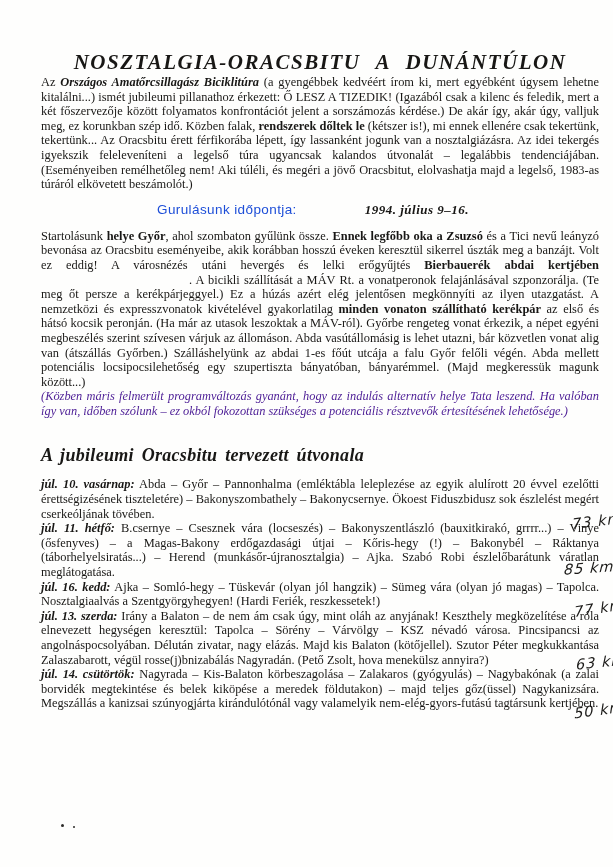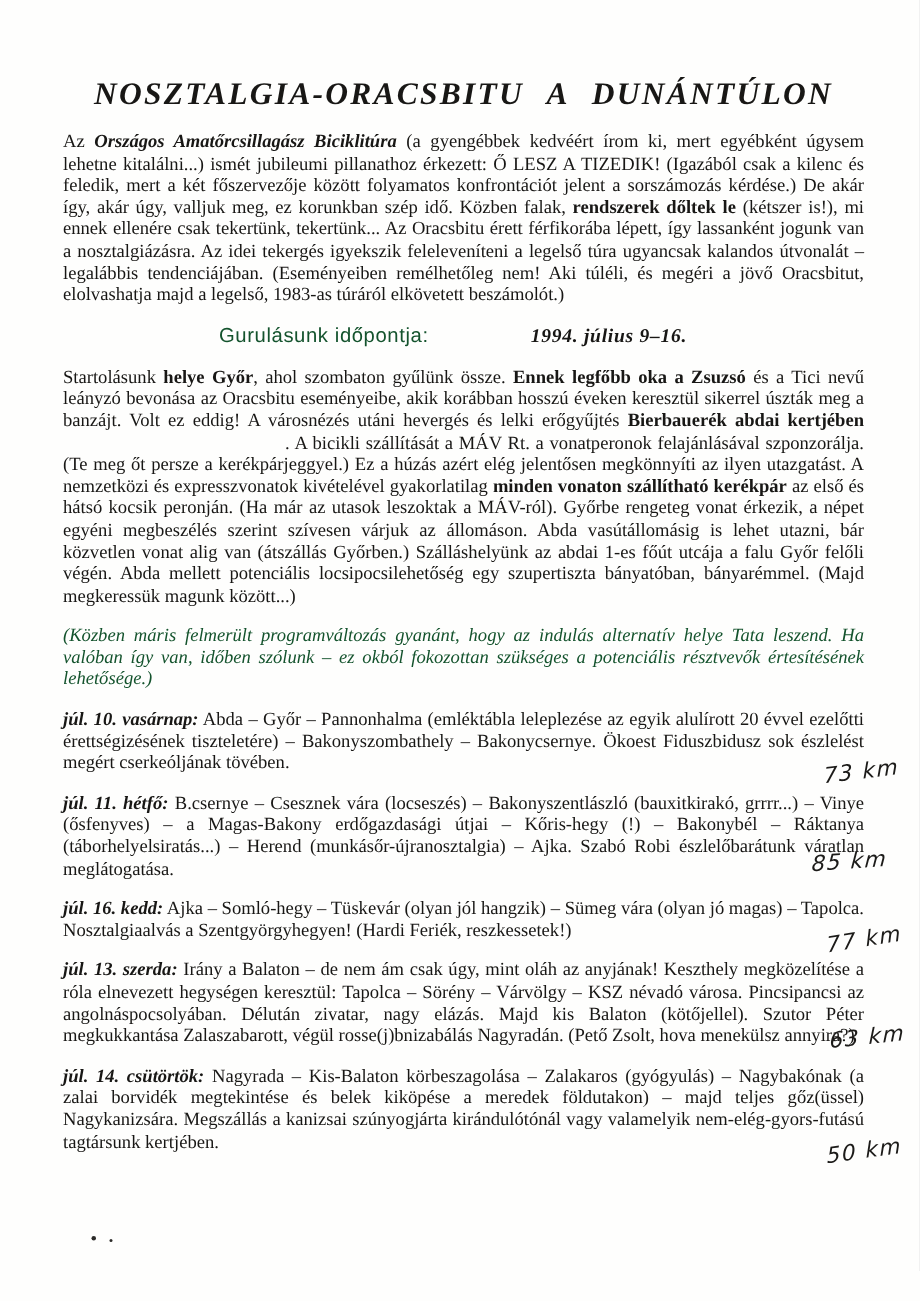--- a/index.html
+++ b/index.html
@@ -7,67 +7,67 @@
     position:relative;
     width:613px; height:867px;
     margin:0 auto;
     background:#fefefd;
     color:#181715;
     font-family:"Liberation Serif", serif;
     overflow:hidden;
   }
   .content {
     position:absolute;
-    left:30px; top:44px;
+    left:41px; top:44px;
     width:558px;
   }
   .doc-title {
     margin:6px 0 0 0;
     font-size:21px;
     font-weight:bold;
     font-style:italic;
     text-align:center;
     letter-spacing:1.5px;
     word-spacing:9px;
     white-space:nowrap;
   }
   p.body-par {
-    margin:12px;
+    margin:0;
     font-size:12.4px;
     line-height:14.6px;
     text-align:justify;
     text-justify:inter-word;
   }
   .intro-par { margin-top:14px; }
   .rb { font-weight:bold; }
   .ri { font-style:italic; }
   .inline-gap { display:inline-block; width:148px; }
   .departure-line {
     margin:10px 0 11px 0;
     display:flex;
     align-items:baseline;
   }
   .departure-label {
     margin-left:116px;
     font-family:"Liberation Sans", sans-serif;
     font-size:13.5px;
-    color:#14532d;
+    color:#1d4ed8;
     letter-spacing:0.4px;
   }
   .departure-value {
     margin-left:68px;
     font-weight:bold;
     font-style:italic;
     font-size:13px;
     letter-spacing:0.5px;
   }
   .note-par {
     margin-top:11px;
     font-style:italic;
-    color:#14532d;
+    color:#4c1d95;
     font-size:12.1px;
   }
   .route-heading {
     margin:27px 0 11px 0;
     font-size:18px;
     font-weight:bold;
     font-style:italic;
     letter-spacing:0.3px;
     word-spacing:3px;
   }
@@ -113,20 +113,21 @@
 
     <div class="departure-line">
       <span class="departure-label">Gurulásunk időpontja:</span>
       <span class="departure-value">1994. július 9–16.</span>
     </div>
 
     <p class="body-par"><span>Startolásunk </span><span class="rb">helye Győr</span><span>, ahol szombaton gyűlünk össze. </span><span class="rb">Ennek legfőbb oka a Zsuzsó</span><span> és a Tici nevű leányzó bevonása az Oracsbitu eseményeibe, akik korábban hosszú éveken keresztül sikerrel úszták meg a banzájt. Volt ez eddig! A városnézés utáni hevergés és lelki erőgyűjtés </span><span class="rb">Bierbauerék abdai kertjében</span><span class="inline-gap"></span><span>. A bicikli szállítását a MÁV Rt. a vonatperonok felajánlásával szponzorálja. (Te meg őt persze a kerékpárjeggyel.) Ez a húzás azért elég jelentősen megkönnyíti az ilyen utazgatást. A nemzetközi és expresszvonatok kivételével gyakorlatilag </span><span class="rb">minden vonaton szállítható kerékpár</span><span> az első és hátsó kocsik peronján. (Ha már az utasok leszoktak a MÁV-ról). Győrbe rengeteg vonat érkezik, a népet egyéni megbeszélés szerint szívesen várjuk az állomáson. Abda vasútállomásig is lehet utazni, bár közvetlen vonat alig van (átszállás Győrben.) Szálláshelyünk az abdai 1-es főút utcája a falu Győr felőli végén. Abda mellett potenciális locsipocsilehetőség egy szupertiszta bányatóban, bányarémmel. (Majd megkeressük magunk között...)</span></p>
 
     <p class="body-par note-par">(Közben máris felmerült programváltozás gyanánt, hogy az indulás alternatív helye Tata leszend. Ha valóban így van, időben szólunk – ez okból fokozottan szükséges a potenciális résztvevők értesítésének lehetősége.)</p>
 
+    <h2 class="route-heading">A jubileumi Oracsbitu tervezett útvonala</h2>
 
     <div>
 
         <p class="body-par day-entry"><span class="day-label">júl. 10. vasárnap:</span> <span>Abda – Győr – Pannonhalma (emléktábla leleplezése az egyik alulírott 20 évvel ezelőtti érettségizésének tiszteletére) – Bakonyszombathely – Bakonycsernye. Ökoest Fiduszbidusz sok észlelést megért cserkeóljának tövében.</span><span class="km-note">73 km</span></p>
 
         <p class="body-par day-entry"><span class="day-label">júl. 11. hétfő:</span> <span>B.csernye – Csesznek vára (locseszés) – Bakonyszentlászló (bauxitkirakó, grrrr...) – Vinye (ősfenyves) – a Magas-Bakony erdőgazdasági útjai – Kőris-hegy (!) – Bakonybél – Ráktanya (táborhelyelsiratás...) – Herend (munkásőr-újranosztalgia) – Ajka. Szabó Robi észlelőbarátunk váratlan meglátogatása.</span><span class="km-note">85 km</span></p>
 
         <p class="body-par day-entry"><span class="day-label">júl. 16. kedd:</span> <span>Ajka – Somló-hegy – Tüskevár (olyan jól hangzik) – Sümeg vára (olyan jó magas) – Tapolca. Nosztalgiaalvás a Szentgyörgyhegyen! (Hardi Feriék, reszkessetek!)</span><span class="km-note">77 km</span></p>
 
         <p class="body-par day-entry"><span class="day-label">júl. 13. szerda:</span> <span>Irány a Balaton – de nem ám csak úgy, mint oláh az anyjának! Keszthely megközelítése a róla elnevezett hegységen keresztül: Tapolca – Sörény – Várvölgy – KSZ névadó városa. Pincsipancsi az angolnáspocsolyában. Délután zivatar, nagy elázás. Majd kis Balaton (kötőjellel). Szutor Péter megkukkantása Zalaszabarott, végül rosse(j)bnizabálás Nagyradán. (Pető Zsolt, hova menekülsz annyira?)</span><span class="km-note">63 km</span></p>

